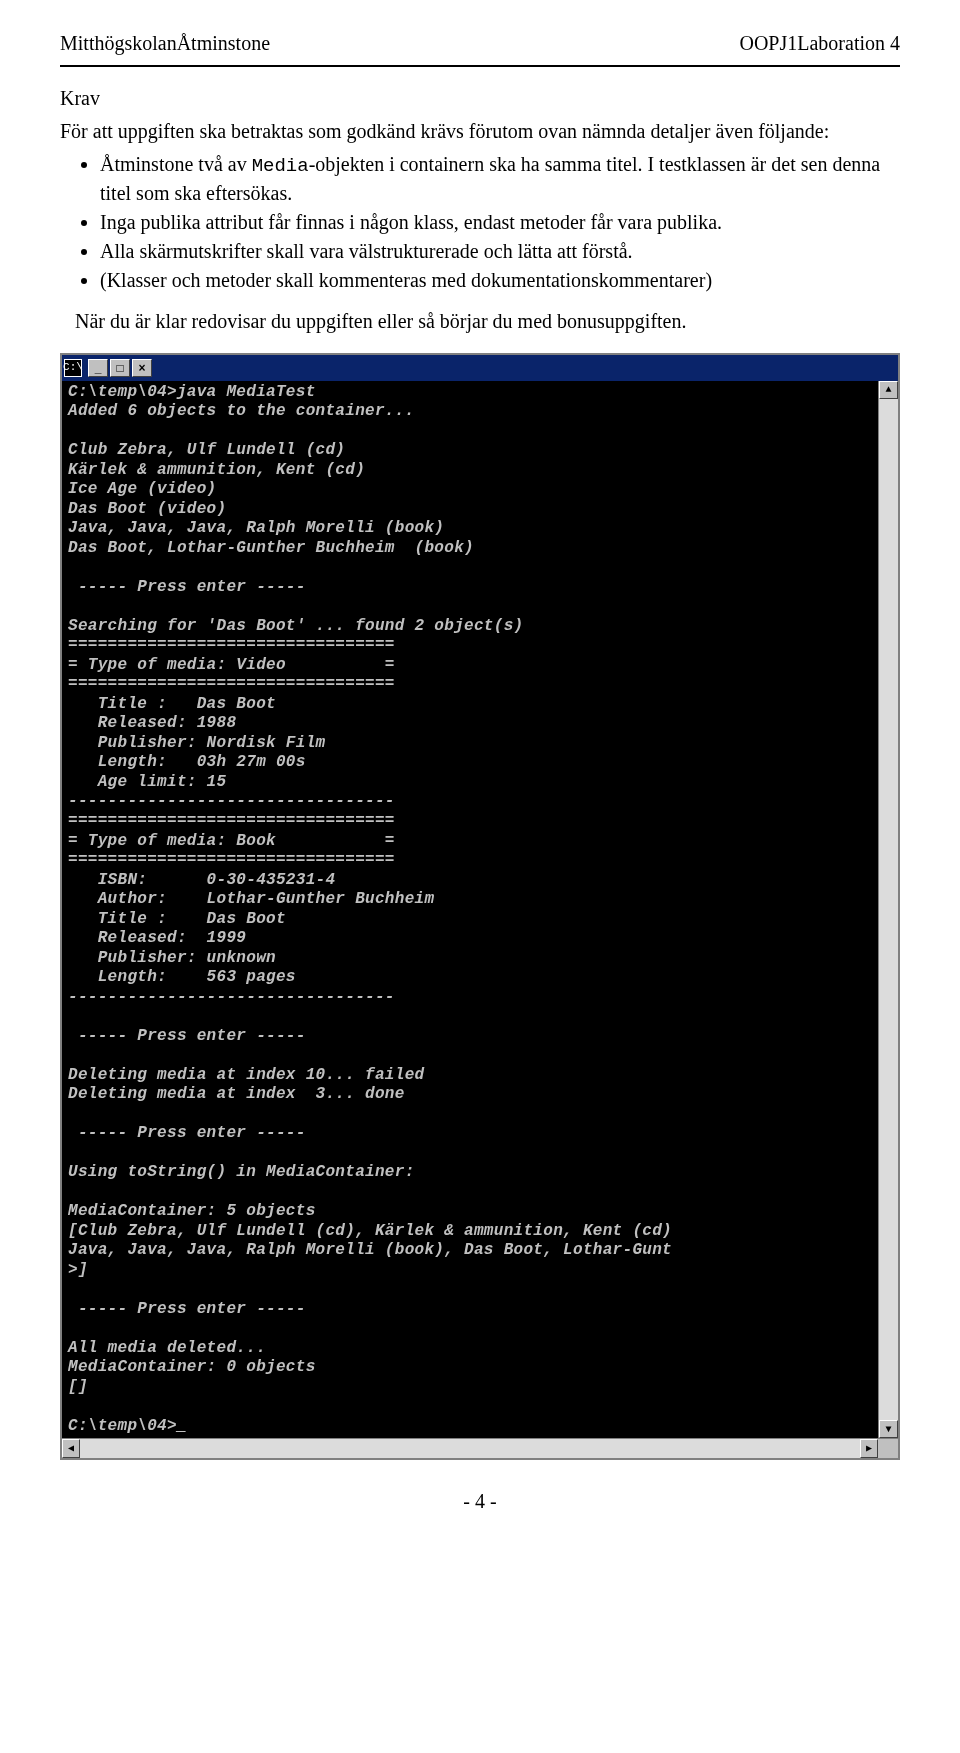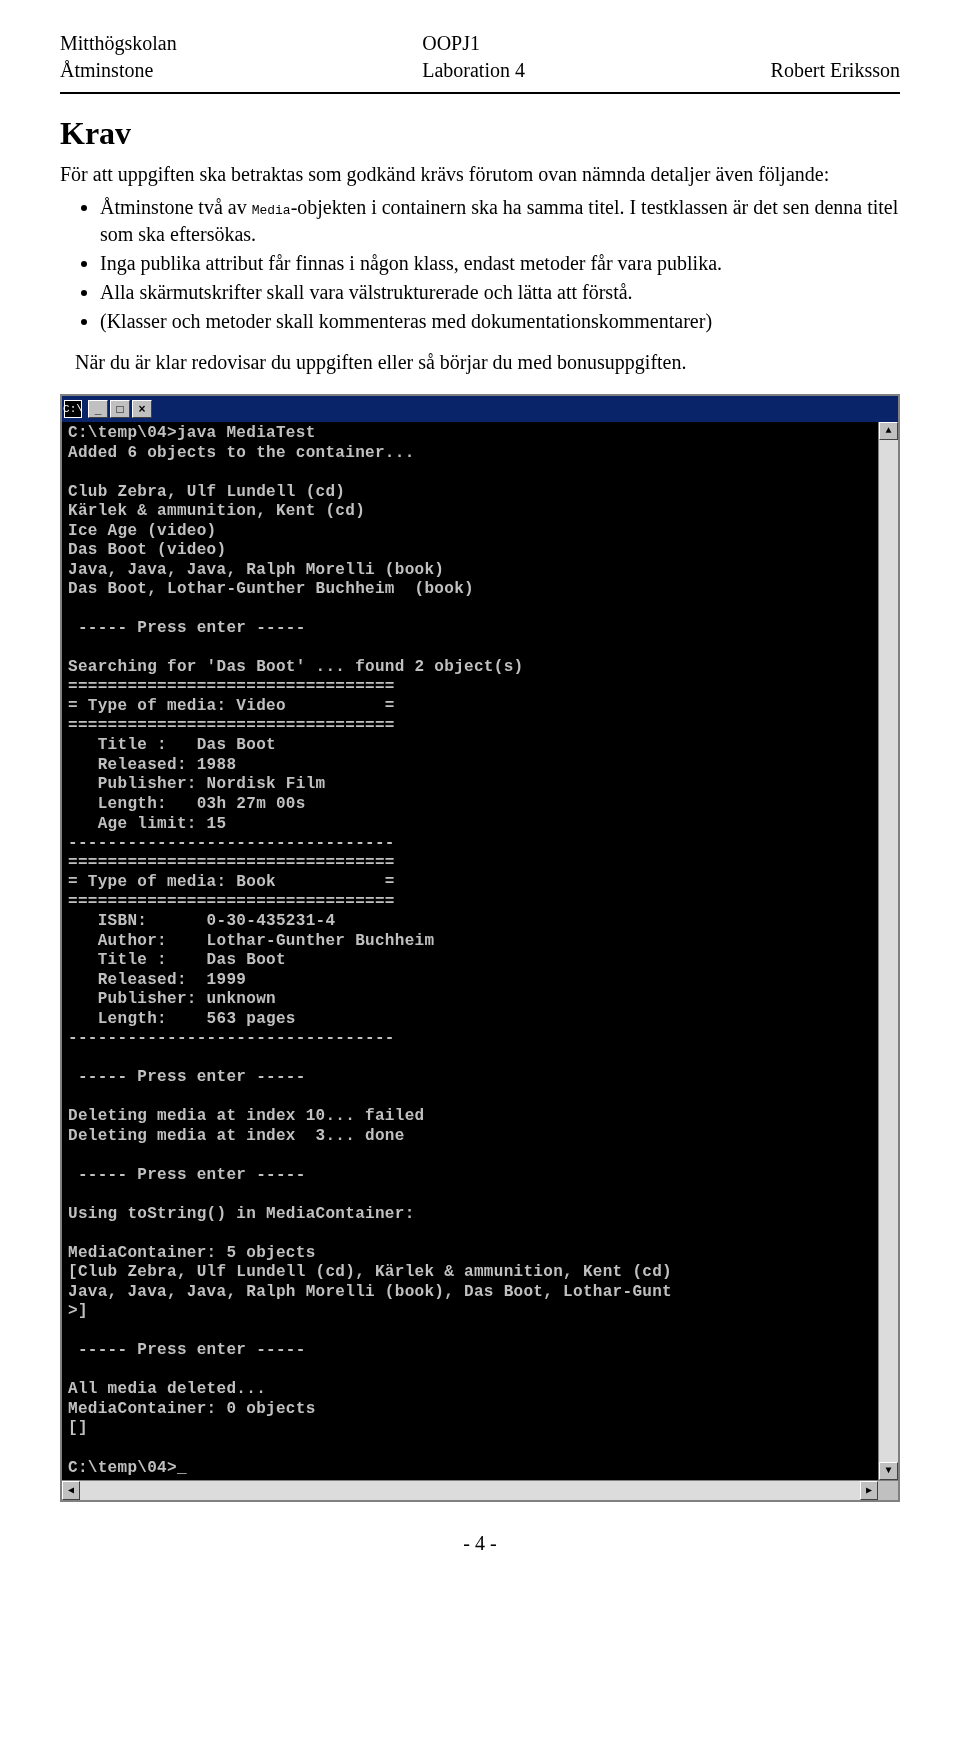--- a/index.html
+++ b/index.html
@@ -12,43 +12,43 @@
     padding: 30px 60px 40px;
     font-size: 20px;
     line-height: 1.35;
   }
   .doc-header {
     display: flex;
     justify-content: space-between;
     align-items: flex-start;
     margin-bottom: 8px;
   }
-  .hdr-col { display: flex; flex-direction: column; }
+  .hdr-col { display: flex; }
   .hdr-center { }
   .hdr-right { text-align: right; }
   .hr {
     border: none;
     border-top: 2px solid #000;
     margin: 6px 0 18px;
   }
   .section-title {
-    font-size: 32px;
-    font-weight: bold;
+    font-size: 20px;
+    font-weight: normal;
     margin-bottom: 6px;
   }
   .para { margin-bottom: 2px; }
   ul.bullets {
     list-style: disc;
     padding-left: 40px;
     margin: 6px 0 14px;
   }
   ul.bullets li { margin-bottom: 2px; }
   .mono-inline {
     font-family: "Courier New", monospace;
-    font-size: 13px;
+    font-size: 19px;
   }
   .closing { margin: 6px 15px 18px; }
 
   
   .cmd-window {
     border: 2px solid #808080;
     width: 840px;
     margin: 0 auto 28px;
     background: #c0c0c0;
     font-family: "Fixedsys", "Lucida Console", "Courier New", monospace;
@@ -92,20 +92,21 @@
     justify-content: center;
     font-size: 12px;
     font-family: Arial, sans-serif;
     font-weight: bold;
     color: #000;
     line-height: 1;
   }
   .cmd-body-wrap {
     display: flex;
     background: #404040;
+    font-style: italic;
   }
   .cmd-body {
     flex: 1;
     background: #000;
     color: #c0c0c0;
     font-family: "Fixedsys", "Lucida Console", "Courier New", monospace;
     font-size: 16px;
     line-height: 1.22;
     padding: 2px 6px 2px 6px;
     white-space: pre;
@@ -158,24 +159,20 @@
 
 <div class="doc-header">
   <div class="hdr-col">
     <span>Mitthögskolan</span>
     <span>Åtminstone</span>
   </div>
   <div class="hdr-col hdr-center">
     <span>OOPJ1</span>
     <span>Laboration 4</span>
   </div>
-  <div class="hdr-col hdr-right">
-    <span>&nbsp;</span>
-    <span>Robert Eriksson</span>
-  </div>
 </div>
 
 <hr class="hr">
 
 <div class="section-title">Krav</div>
 
 <p class="para">För att uppgiften ska betraktas som godkänd krävs förutom ovan nämnda detaljer även följande:</p>
 
 <ul class="bullets">
   <li>

